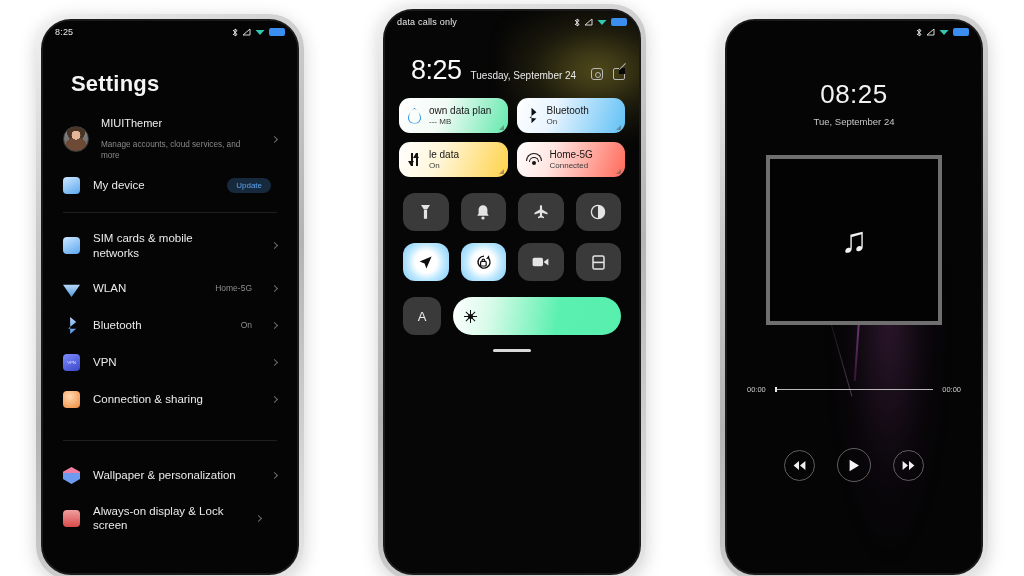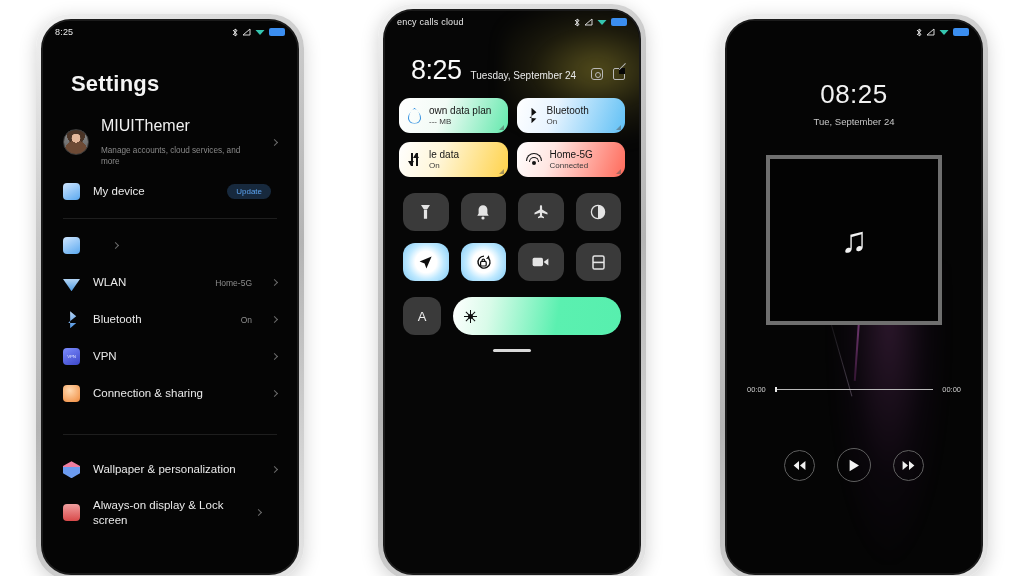--- a/index.html
+++ b/index.html
@@ -76,21 +76,21 @@
   .avatar {
     width: 26px; height: 26px; border-radius: 50%;
     background:
       radial-gradient(circle at 50% 34%, #e4b79a 0 22%, transparent 23%),
       radial-gradient(circle at 50% 92%, #6d4a35 0 46%, transparent 47%),
       radial-gradient(circle at 50% 22%, #4a3426 0 40%, transparent 41%),
       linear-gradient(#8f8f8f,#5c5c5c);
     flex: none; border: .5px solid #3a3a3a;
   }
   .profile-text { flex:1; min-width:0; }
-  .profile-name { font-size: 16px; color: #f0f0f0; }
+  .profile-name { font-size: 11px; color: #f0f0f0; }
   .profile-sub {
     font-size: 8.2px; color: #8a8a8a; line-height: 1.35; margin-top: 10px;
     max-width: 170px;
   }
   .chev {
     width: 5px; height: 5px; flex:none;
     border-right: 1.2px solid #6c6c6c; border-top: 1.2px solid #6c6c6c;
     transform: rotate(45deg);
   }
 
@@ -330,20 +330,21 @@
         <div class="srow">
           <span class="ico ic-sim"></span>
           <span class="lbl">My device</span>
           <span class="pill">Update</span>
         </div>
 
         <div class="divider"></div>
 
         <div class="srow">
           <span class="ico ic-sim"></span>
+          <span class="lbl">SIM cards &amp; mobile networks</span>
           <span class="val"></span>
           <span class="chev"></span>
         </div>
         <div class="srow">
           <span class="ico ic-wlan2"></span>
           <span class="lbl">WLAN</span>
           <span class="val">Home-5G</span>
           <span class="chev"></span>
         </div>
         <div class="srow">
@@ -381,21 +382,21 @@
       </div>
     </div>
   </div>
 
   <div class="phone" id="phone2">
     <div class="phone-inner">
       <div class="cc-screen">
         <div class="cc-glow"></div>
 
         <div class="statusbar">
-          <div class="sb-left">ency calls cloud</div>
+          <div class="sb-left">data calls only</div>
           <div class="sb-icons">
             <svg class="ic-bt" viewBox="0 0 6 9">
                 <path d="M1 2 L5 6.5 L3 8 L3 1 L5 2.5 L1 7" stroke="#e8e8e8" stroke-width="1" fill="none"></path>
               </svg>
             <svg class="ic-sig" viewBox="0 0 9 8">
                 <path d="M8 1 L8 7 L1 7 Z" fill="none" stroke="#d8d8d8" stroke-width="1"></path>
               </svg>
             <svg class="ic-wifi" viewBox="0 0 10 8">
                 <path d="M5 7 L0.5 2 L9.5 2 Z" fill="#35c6b0"></path>
               </svg>

